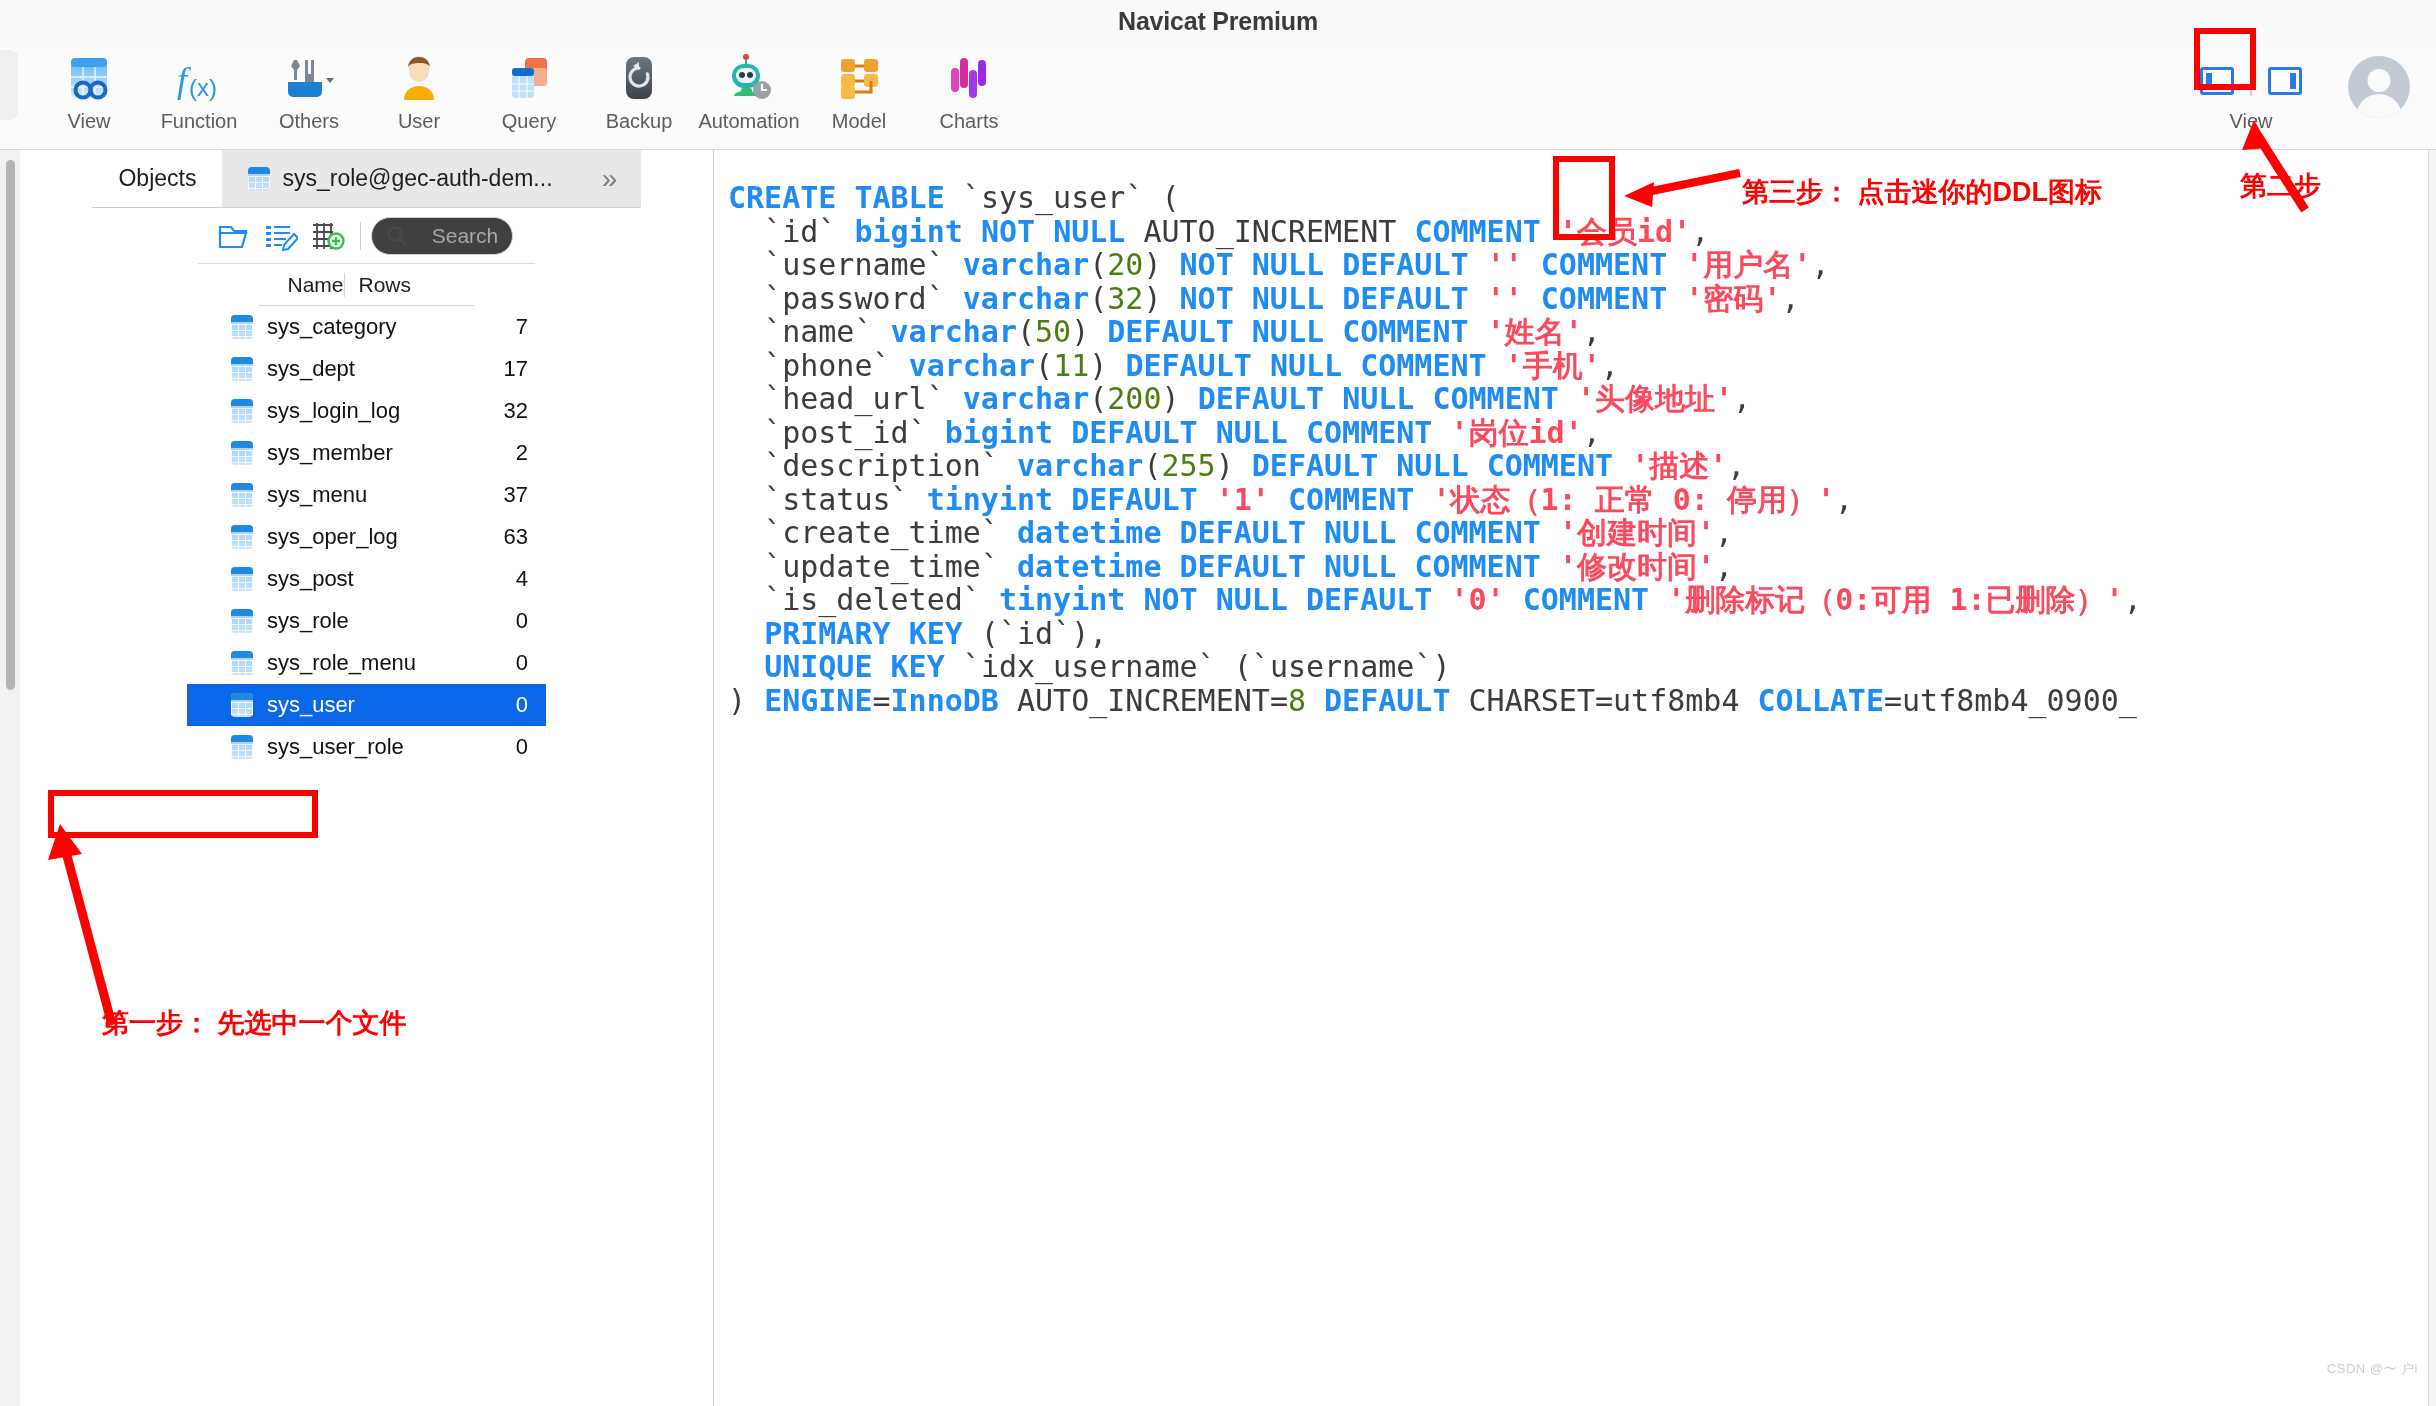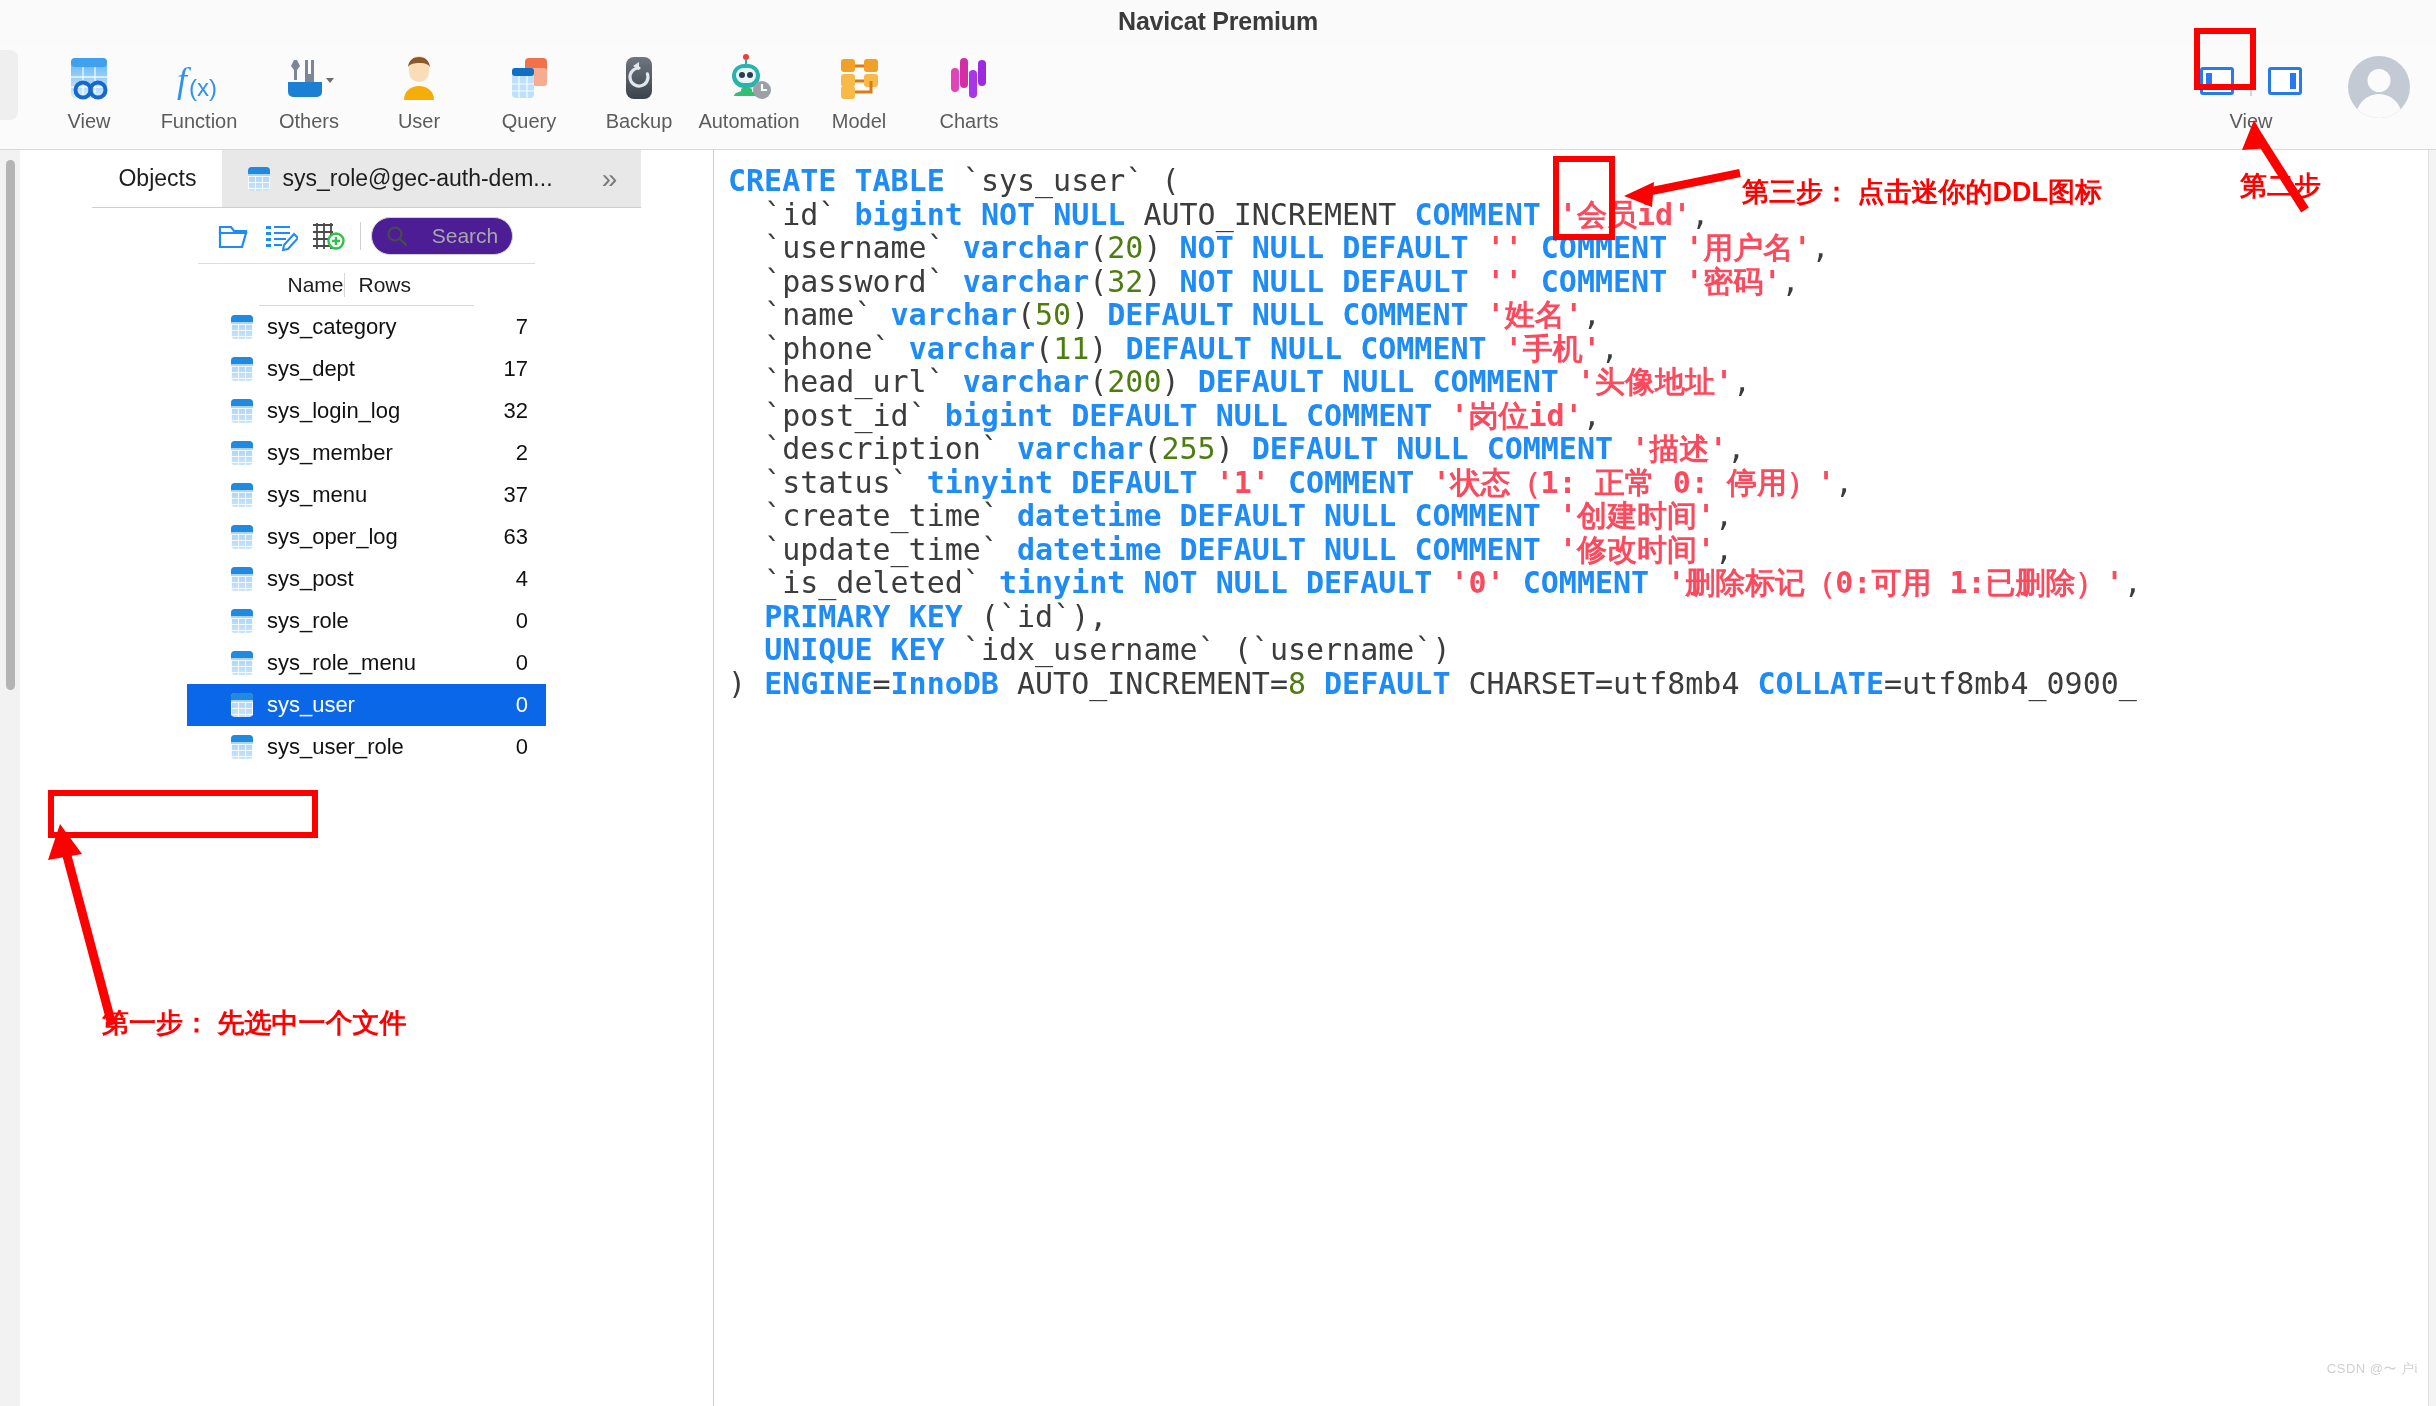--- a/index.html
+++ b/index.html
@@ -74,21 +74,21 @@
   .tab.active { background:#ffffff; }
   .tab.inactive { background:#e8e8e8; }
   .tab .tabicon { margin-right:12px; }
   .tab-overflow { margin-left:auto; display:flex; align-items:center; justify-content:center; width:62px; font-size:28px; color:#7a7a7a; background:#e8e8e8; }
 
   .objbar { height:56px; display:flex; align-items:center; padding:0 14px; background:#ffffff; border-bottom:1px solid #dcdcdc; }
   .objbtn { width:46px; height:40px; display:flex; align-items:center; justify-content:center; }
   .obj-sep { width:1px; height:28px; background:#d0d0d0; margin:0 10px; }
   .searchbox {
     flex:1; height:38px; border:1px solid #d2d2d2; border-radius:19px;
-    display:flex; align-items:center; padding:0 14px; background:#4c1d95; margin-right:8px;gap:12px;
+    display:flex; align-items:center; padding:0 14px; background:#404040; margin-right:8px;gap:12px;
   }
   .searchbox .sbtext { font-size:21px; color:#a8a8a8; margin-left:12px; }
 
   .listhead { height:42px; display:flex; align-items:center; border-bottom:1px solid #d6d6d6; background:#ffffff; }
   .listhead .col-name { flex:1; padding-left:28px; font-size:21px; color:#1d1d1d; }
   .listhead .col-rows { width:130px; padding-left:14px; font-size:21px; color:#1d1d1d; border-left:1px solid #d6d6d6; }
 
   .tablelist { flex:1; overflow:hidden; background:#fff; }
   .trow { height:42px; display:flex; align-items:center; font-size:22px; color:#111; }
   .trow.selected { background:#0a68e8; color:#ffffff; }
@@ -112,21 +112,21 @@
     display:flex; align-items:center; justify-content:flex-end; padding-right:8px; position:relative;
   }
   .info-ic { width:36px; height:36px; border-radius:50%; border:2.5px solid #4a4a4a;
      display:flex; align-items:center; justify-content:center; font-size:23px; font-family:"Liberation Serif",serif; color:#4a4a4a; margin-right:26px;}
   .ddl-ic {
     width:36px; height:44px; border:3px solid #2878f0; border-radius:3px; background:#fff;
     display:flex; align-items:center; justify-content:center;
     font-size:13px; font-weight:bold; color:#2878f0; margin-right:1166px;
   }
 
-  .sql-pane { flex:1; position:relative; overflow:hidden; background:#ffffff; padding:14px 0 8px 14px; }
+  .sql-pane { flex:1; position:relative; overflow:hidden; background:#ffffff; padding:14px 0 8px 14px;margin-top:17px; }
   .sqlline {
     font-family:"DejaVu Sans Mono","Liberation Mono",monospace;
     font-size:30px; line-height:33.5px; white-space:pre; color:#3c3c3c;
   }
   .kw  { color:#1f8cf5; font-weight:bold; }
   .num { color:#4d7c0f; }
   .str { color:#fb4a5e; font-weight:bold; }
   .ident { color:#3c3c3c; }
 
   

